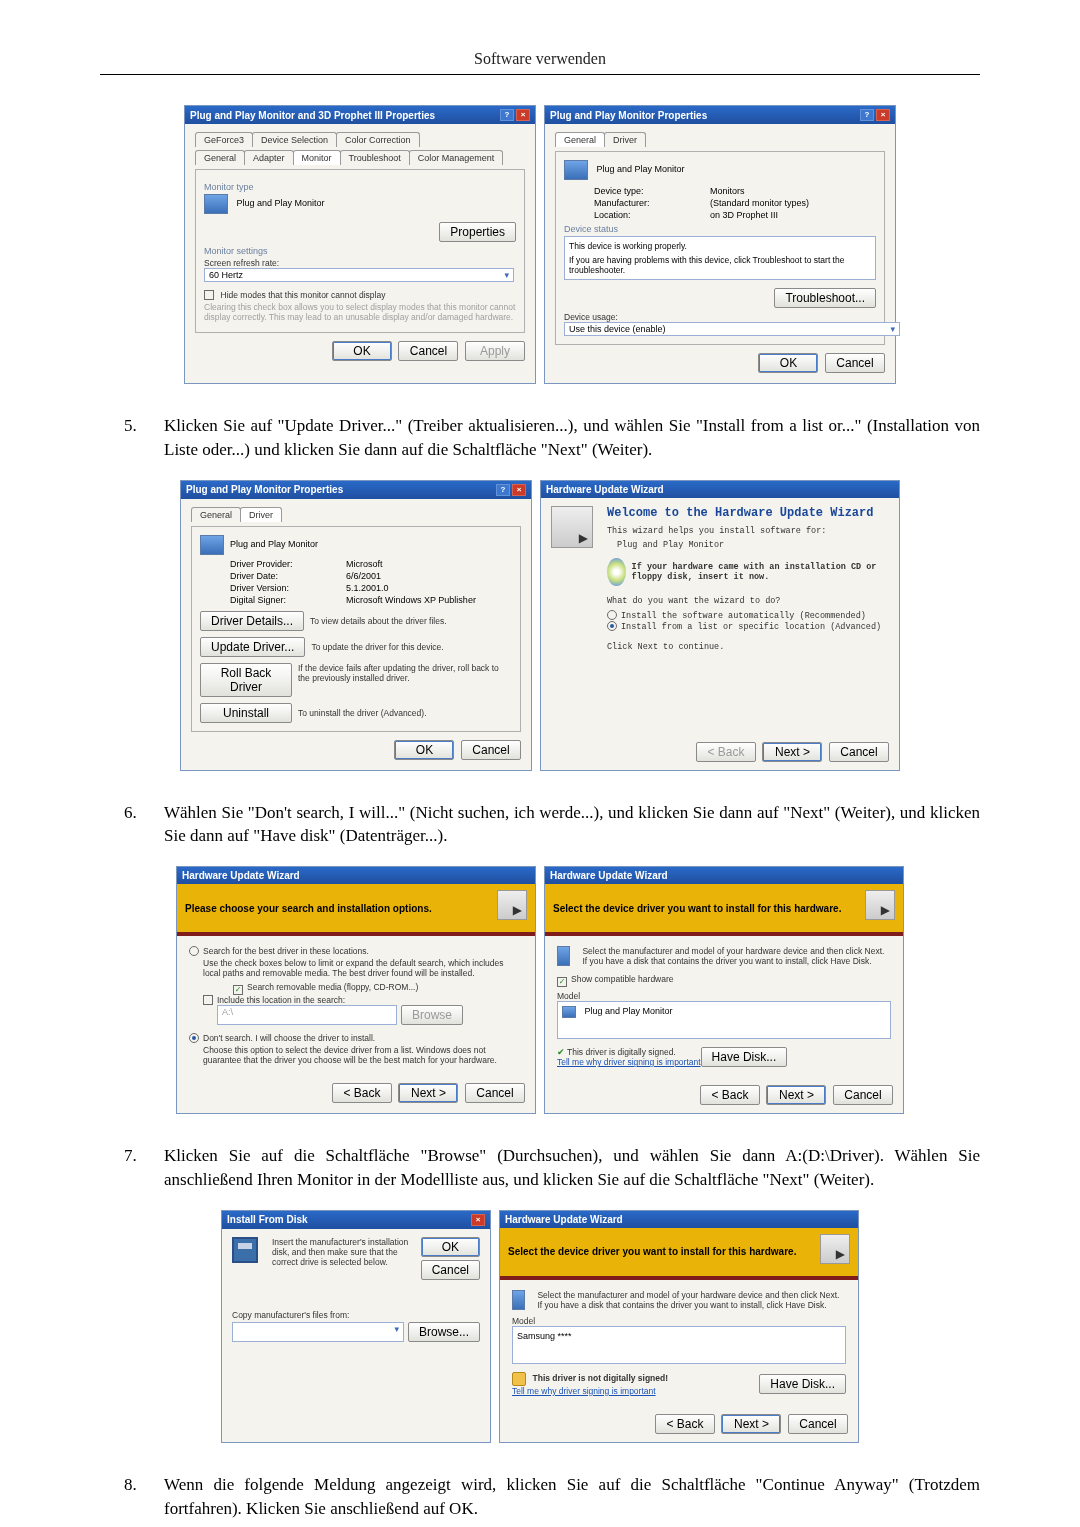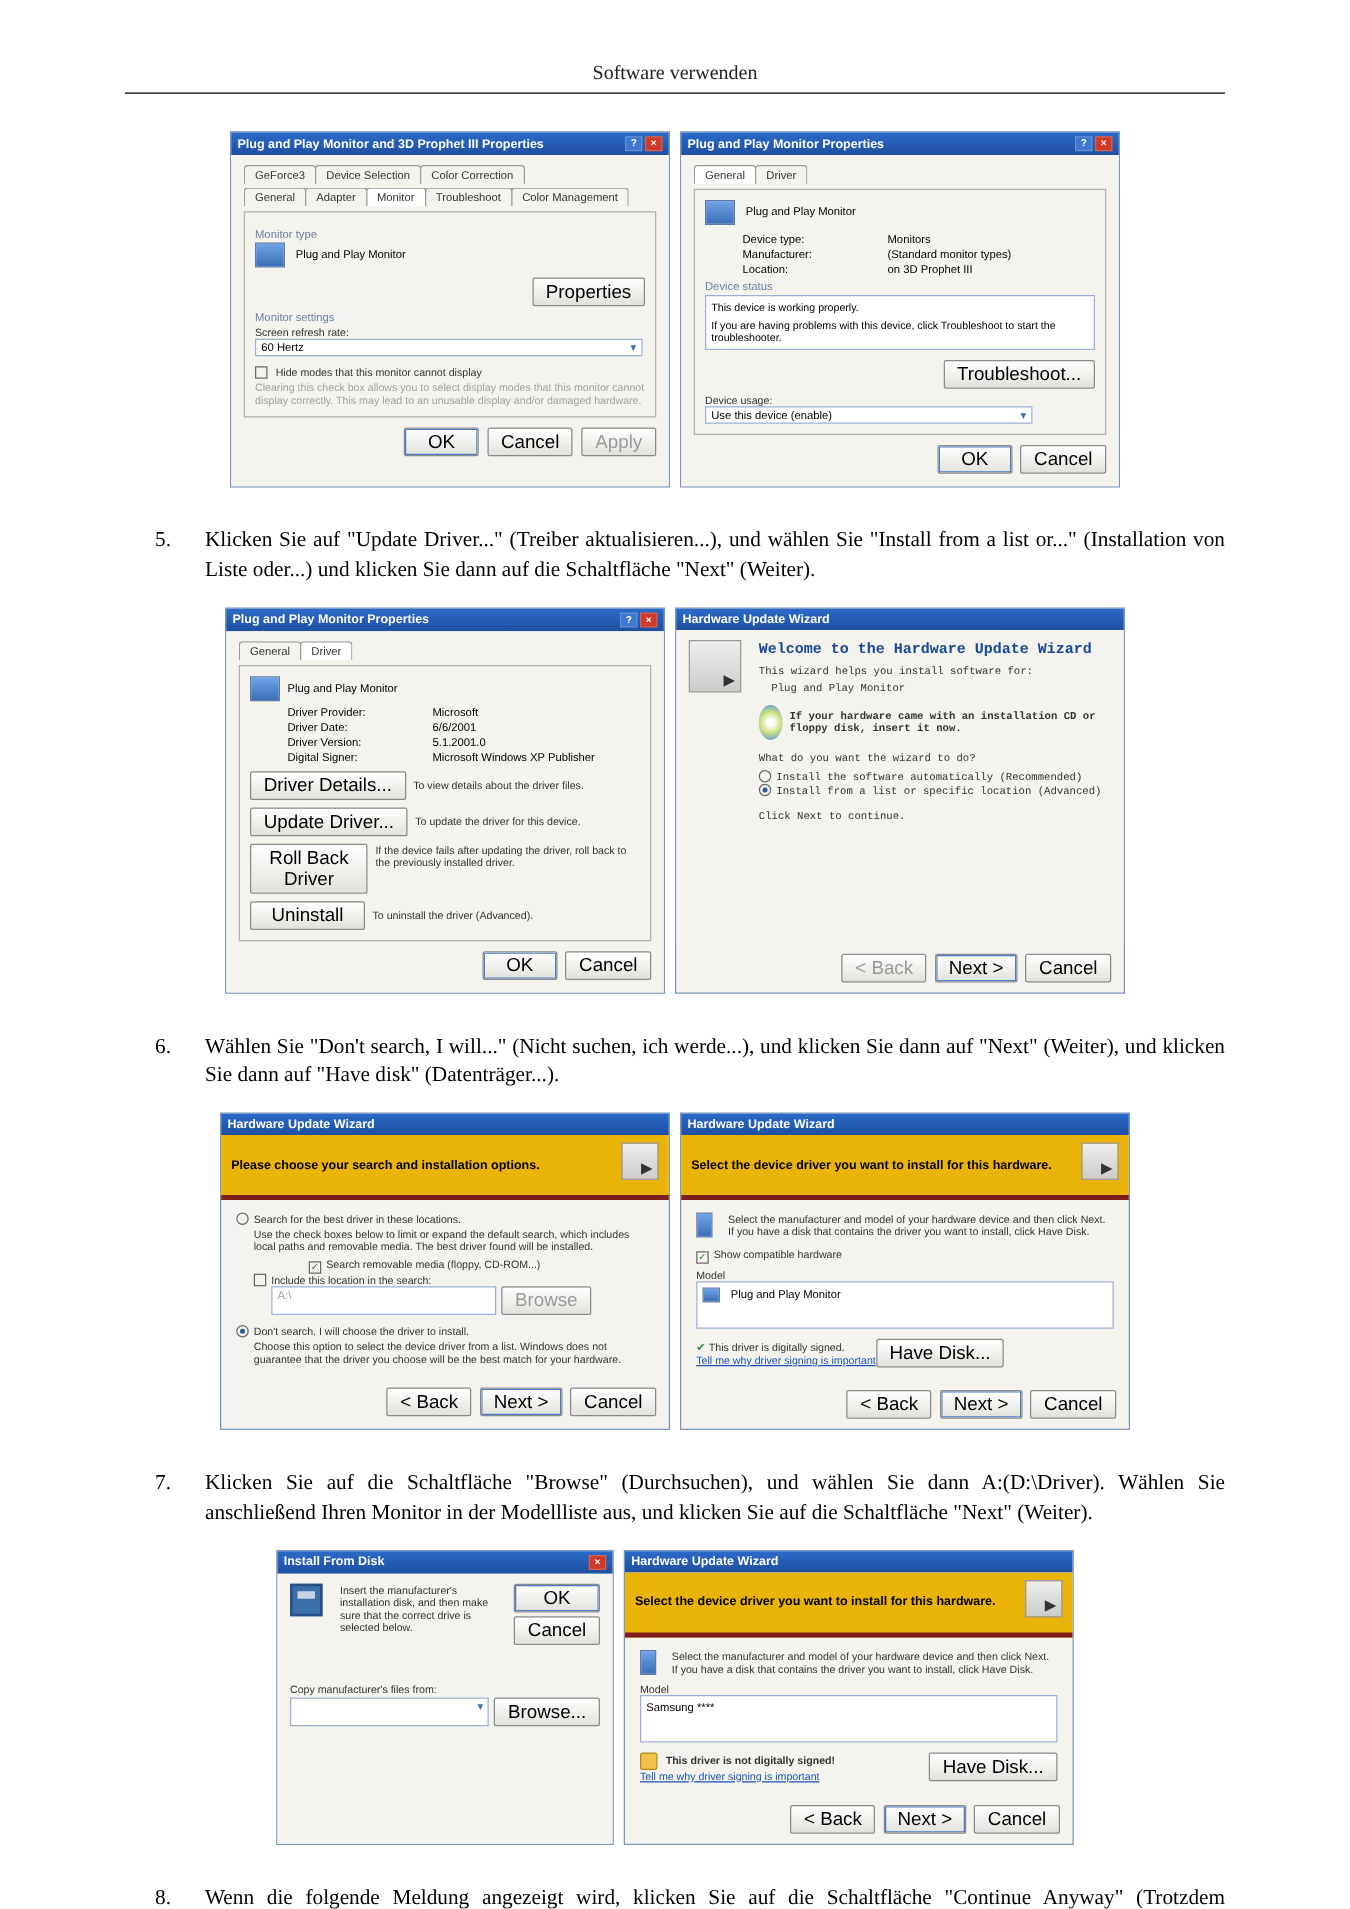--- a/index.html
+++ b/index.html
@@ -83,21 +83,21 @@
     background: #fff;
     padding: 8px;
     min-height: 164px;
   }
   .panel.nob { background: #f4f3ee; border: 1px solid #b0b0b0; }
   .grp-title { color: #6a7fa0; font-size: 9px; margin: 4px 0 2px 0; }
   .btn {
     border: 1px solid #8a8a8a;
     background: linear-gradient(#fff, #e2e2dc);
     padding: 2px 10px;
-    font-size: 15px;
+    font-size: 12px;
     border-radius: 2px;
     color: #000;
     display: inline-block;
     text-align: center;
   }
   .btn.def { box-shadow: 0 0 0 1px #4a7dc9 inset; }
   .btn.disabled { color: #9a9a9a; }
   .btnrow { text-align: right; margin-top: 8px; }
   .btnrow .btn { min-width: 60px; margin-left: 4px; }
   .field {
@@ -239,21 +239,21 @@
             <div class="kv"><span class="k">Manufacturer:</span><span>(Standard monitor types)</span></div>
             <div class="kv"><span class="k">Location:</span><span>on 3D Prophet III</span></div>
           </div>
           <div class="grp-title">Device status</div>
           <div class="whitebox">
             <div>This device is working properly.</div>
             <div style="margin-top:4px;">If you are having problems with this device, click Troubleshoot to start the troubleshooter.</div>
           </div>
           <div class="btnrow"><span class="btn">Troubleshoot...</span></div>
           <div class="small" style="margin-top:4px;">Device usage:</div>
-          <div class="field arrow" style="width: 262px;">Use this device (enable)</div>
+          <div class="field arrow" style="width: 336px;">Use this device (enable)</div>
         </div>
         <div class="btnrow">
           <span class="btn def">OK</span>
           <span class="btn">Cancel</span>
         </div>
       </div>
     </div>
   </div>
 
   <div class="instr">
@@ -347,21 +347,21 @@
       <div class="titlebar">
           <span>Hardware Update Wizard</span>
         </div>
       <div class="wizhead">
         <span class="t">Please choose your search and installation options.</span>
         <span class="wizicon" style="width:30px;height:30px;"></span>
       </div>
       <div class="wizbody">
         <div><span class="radio"></span><span class="small">Search for the best driver in these locations.</span></div>
         <div class="small" style="margin:2px 0 4px 14px;">Use the check boxes below to limit or expand the default search, which includes local paths and removable media. The best driver found will be installed.</div>
-        <div class="disabled-text" style="margin-left:14px;padding-left:44px;"><span class="checkbox on"></span><span class="small">Search removable media (floppy, CD-ROM...)</span></div>
+        <div class="disabled-text" style="margin-left:0;padding-left:44px;"><span class="checkbox on"></span><span class="small">Search removable media (floppy, CD-ROM...)</span></div>
         <div class="disabled-text" style="margin-left:14px;"><span class="checkbox"></span><span class="small">Include this location in the search:</span></div>
         <div style="margin-left:28px;display:flex;gap:4px;">
           <span class="field disabled-text" style="width:180px;">A:\</span>
           <span class="btn disabled">Browse</span>
         </div>
         <div style="margin-top:8px;"><span class="radio on"></span><span class="small">Don't search. I will choose the driver to install.</span></div>
         <div class="small" style="margin:2px 0 0 14px;">Choose this option to select the device driver from a list. Windows does not guarantee that the driver you choose will be the best match for your hardware.</div>
       </div>
       <div class="btnrow" style="padding:0 10px 8px 0;">
         <span class="btn">&lt; Back</span>

